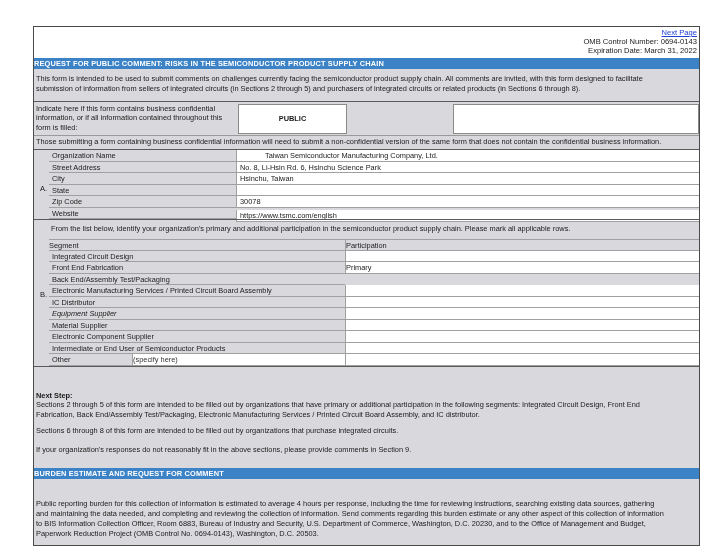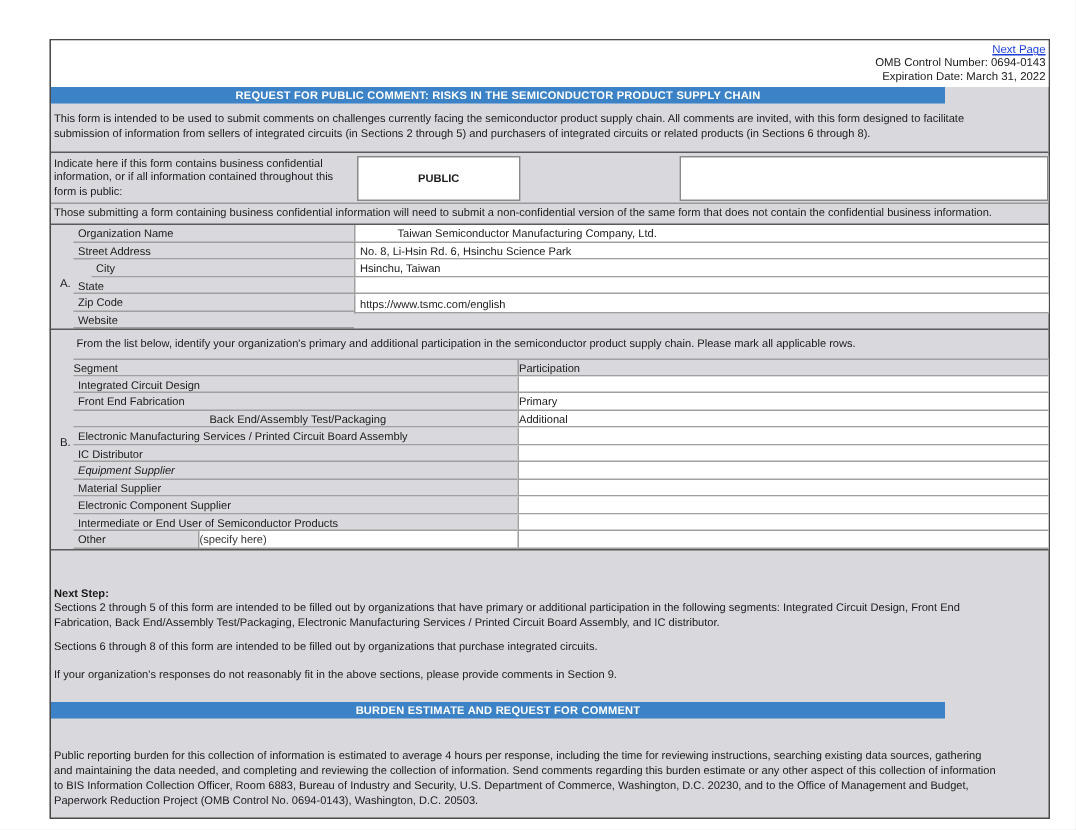--- a/index.html
+++ b/index.html
@@ -3,22 +3,22 @@
 <meta charset="utf-8">
 <style>
   html, body { margin: 0; padding: 0; background: #ffffff; }
   body { width: 717px; height: 553px; position: relative; overflow: hidden;
          font-family: "Liberation Sans", sans-serif; font-size: 7.4px; color: #1a1a1a; }
   .frame { position: absolute; left: 33px; top: 26px; width: 667px; height: 520px;
            border: 1px solid #4a4a4a; background: #d9d8dc; box-sizing: border-box; }
   .topbar { position: absolute; left: 0; top: 0; width: 665px; height: 31px; background: #ffffff; }
   .topbar .r { position: absolute; right: 2px; text-align: right; line-height: 9px; font-size: 7.6px; }
   .next-link { color: #1f3fd6; text-decoration: underline; cursor: pointer; }
-  .band { position: absolute; left: 0; width: 596px; height: 11px; background: #3b82c7;
-          color: #ffffff; font-weight: bold; text-align: center; line-height: 11px; font-size: 7.4px;
+  .band { position: absolute; left: 0; width: 665px; height: 11px; background: #3b82c7;
+          color: #ffffff; font-weight: bold; line-height: 11px; font-size: 7.4px;
           letter-spacing: 0.15px; }
   .txt { position: absolute; line-height: 10px; }
   .box { position: absolute; background: #ffffff; border: 1px solid #8a8a8a; box-sizing: border-box; }
   .hr { position: absolute; left: 0; width: 665px; height: 1px; background: #5a5a5a; }
   .hr.thin { background: #9a9a9a; }
   .cell { position: absolute; box-sizing: border-box; line-height: 11px; padding-left: 3px;
           border-bottom: 1px solid #a0a0a0; white-space: nowrap; overflow: hidden; }
   .lbl { background: #d9d8dc; }
   .val { background: #ffffff; border-left: 1px solid #a0a0a0; }
   .center { text-align: left; padding-left: 0; }
@@ -43,67 +43,66 @@
   <div class="txt" style="left:2px; top:47px; width:660px;">
     <div>This form is intended to be used to submit comments on challenges currently facing the semiconductor product supply chain. All comments are invited, with this form designed to facilitate</div>
     <div>submission of information from sellers of integrated circuits (in Sections 2 through 5) and purchasers of integrated circuits or related products (in Sections 6 through 8).</div>
   </div>
 
   <div class="hr" style="top:74px;"></div>
 
   <div class="txt" style="left:2px; top:77px; width:200px; line-height:9.3px;">
     <div>Indicate here if this form contains business confidential</div>
     <div>information, or if all information contained throughout this</div>
-    <div>form is public:</div>
+    <div>form is filled:</div>
   </div>
   <div class="box" style="left:204px; top:77px; width:109px; height:30px; text-align:center; line-height:28px; font-weight:bold;">PUBLIC</div>
   <div class="box" style="left:419px; top:77px; width:246px; height:30px;"></div>
 
   <div class="hr thin" style="top:108px;"></div>
   <div class="txt" style="left:2px; top:110px; width:662px; white-space:nowrap;">Those submitting a form containing business confidential information will need to submit a non-confidential version of the same form that does not contain the confidential business information.</div>
   <div class="hr" style="top:122px;"></div>
 
   <div class="sec-letter" style="left:6px; top:157px;">A.</div>
   <div style="position:absolute; left:0; top:0;">
     <div class="cell lbl" style="left:15px; top:123px; width:187px; height:11.5px;">Organization Name</div>
     <div class="cell val" style="left:202px; top:123px; width:463px; height:11.5px;padding-left:28px;">Taiwan Semiconductor Manufacturing Company, Ltd.</div>
 
     <div class="cell lbl" style="left:15px; top:134.5px; width:187px; height:11.5px;">Street Address</div>
     <div class="cell val" style="left:202px; top:134.5px; width:463px; height:11.5px;">No. 8, Li-Hsin Rd. 6, Hsinchu Science Park</div>
 
-    <div class="cell lbl" style="left:15px; top:146px; width:187px; height:11.5px;margin-left:12px;">City</div>
+    <div class="cell lbl" style="left:15px; top:146px; width:187px; height:11.5px;">City</div>
     <div class="cell val" style="left:202px; top:146px; width:463px; height:11.5px;">Hsinchu, Taiwan</div>
 
     <div class="cell lbl" style="left:15px; top:157.5px; width:187px; height:11.5px;">State</div>
     <div class="cell val" style="left:202px; top:157.5px; width:463px; height:11.5px;"></div>
 
     <div class="cell lbl" style="left:15px; top:169px; width:187px; height:11.5px;">Zip Code</div>
     <div class="cell val" style="left:202px; top:169px; width:463px; height:11.5px;">30078</div>
 
     <div class="cell lbl" style="left:15px; top:180.5px; width:187px; height:11.5px;">Website</div>
-    <div class="cell val" style="left:202px; top:170px; width:463px; height:11.5px;">https://www.tsmc.com/english</div>
+    <div class="cell val" style="left:202px; top:183px; width:463px; height:11.5px;">https://www.tsmc.com/english</div>
   </div>
 
   <div class="hr" style="top:192px;"></div>
 
   <div class="txt" style="left:17px; top:197px; width:645px; white-space:nowrap;">From the list below, identify your organization's primary and additional participation in the semiconductor product supply chain.  Please mark all applicable rows.</div>
 
   <div class="cell lbl center" style="left:15px; top:212px; width:296px; height:11.5px; border-top:1px solid #a0a0a0;">Segment</div>
   <div class="cell lbl center" style="left:311px; top:212px; width:354px; height:11.5px; border-top:1px solid #a0a0a0; border-left:1px solid #a0a0a0;">Participation</div>
 
   <div class="sec-letter" style="left:6px; top:263px;">B.</div>
 
   <div class="cell lbl" style="left:15px; top:223.5px; width:296px; height:11.5px;">Integrated Circuit Design</div>
   <div class="cell val center" style="left:311px; top:223.5px; width:354px; height:11.5px;"></div>
 
   <div class="cell lbl" style="left:15px; top:235px; width:296px; height:11.5px;">Front End Fabrication</div>
   <div class="cell val center" style="left:311px; top:235px; width:354px; height:11.5px;">Primary</div>
 
-  <div class="cell lbl" style="left:15px; top:246.5px; width:296px; height:11.5px;text-align:center;">Back End/Assembly Test/Packaging</div>
-  <div class="cell val center" style="left:311px; top:246.5px; width:354px; height:11.5px;">Additional</div>
+  <div class="cell lbl" style="left:15px; top:246.5px; width:296px; height:11.5px;">Back End/Assembly Test/Packaging</div>
 
   <div class="cell lbl" style="left:15px; top:258px; width:296px; height:11.5px;">Electronic Manufacturing Services / Printed Circuit Board Assembly</div>
   <div class="cell val center" style="left:311px; top:258px; width:354px; height:11.5px;"></div>
 
   <div class="cell lbl" style="left:15px; top:269.5px; width:296px; height:11.5px;">IC Distributor</div>
   <div class="cell val center" style="left:311px; top:269.5px; width:354px; height:11.5px;"></div>
 
   <div class="cell lbl" style="left:15px; top:281px; width:296px; height:11.5px;font-style:italic;">Equipment Supplier</div>
   <div class="cell val center" style="left:311px; top:281px; width:354px; height:11.5px;"></div>
 

